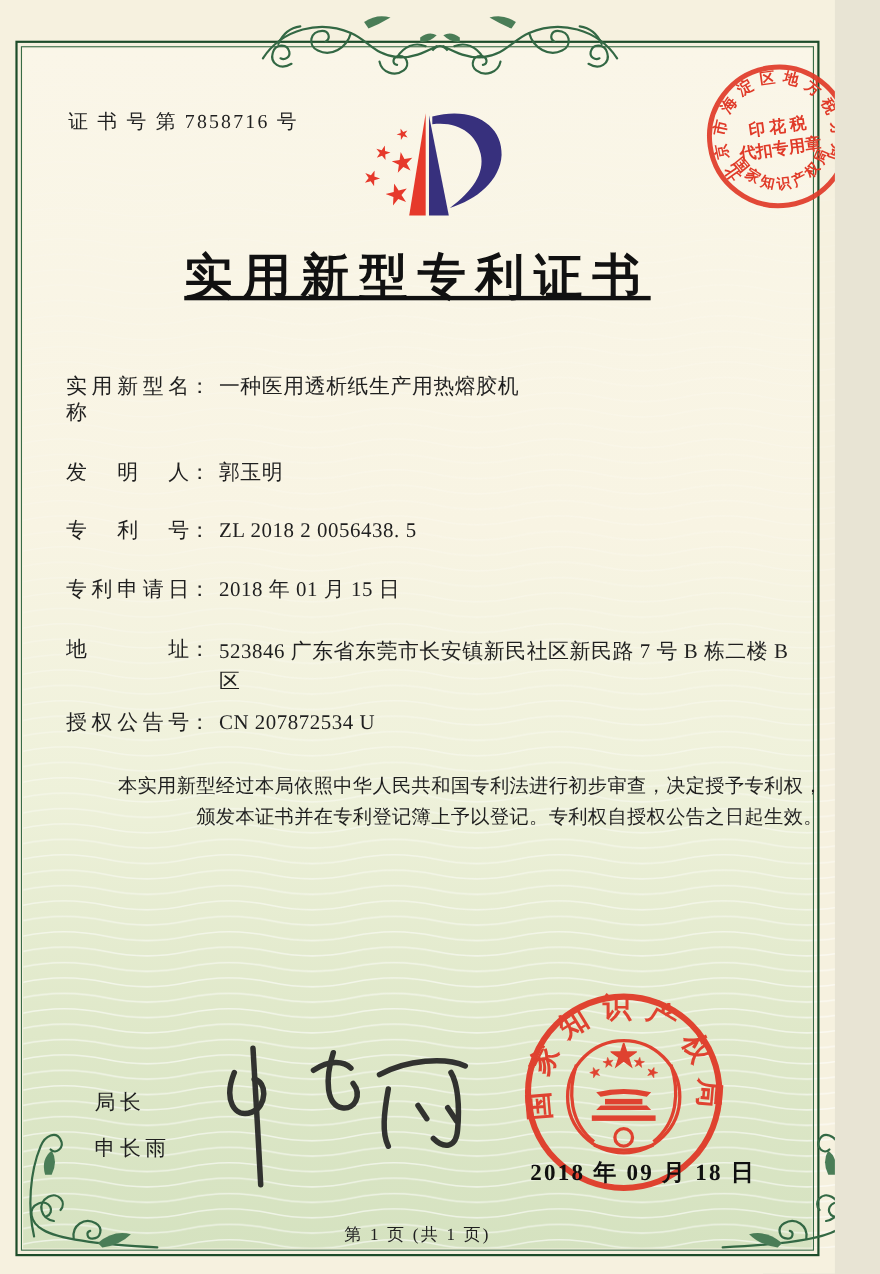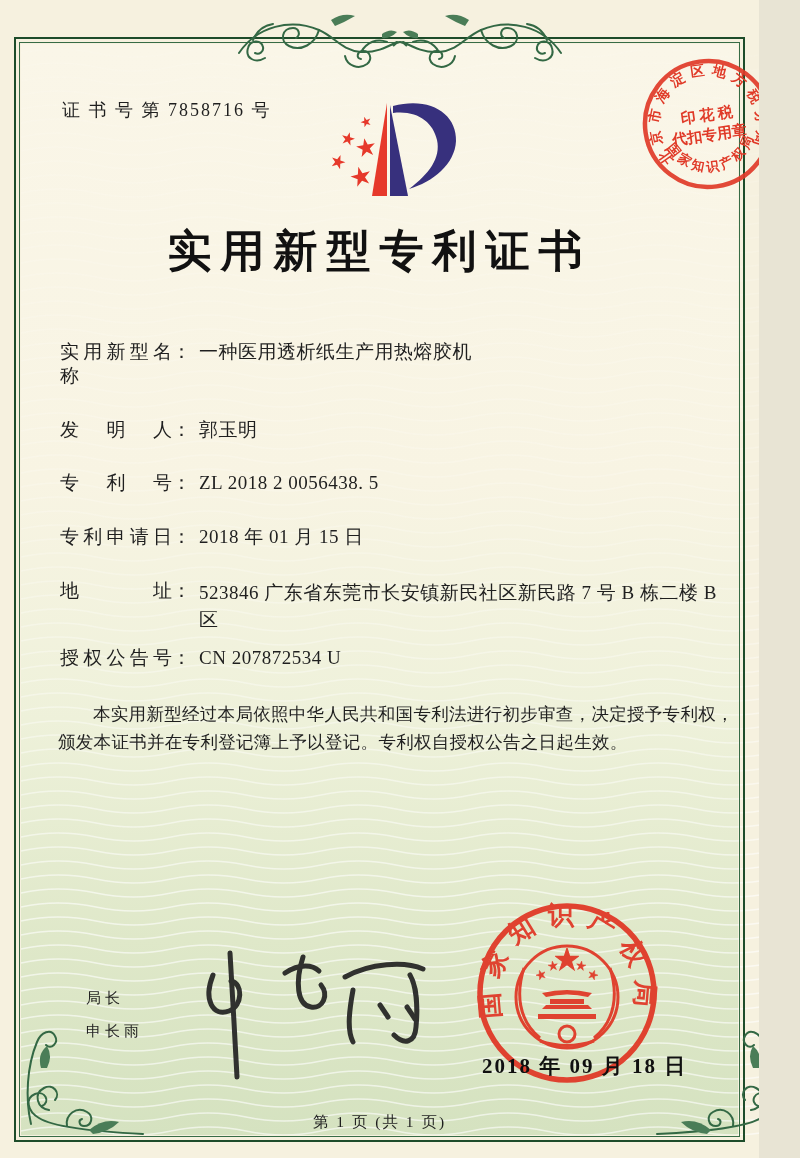--- a/index.html
+++ b/index.html
@@ -14,33 +14,33 @@
     background:linear-gradient(180deg,#faf6e8 0%,#f8f4e3 40%,#eef1da 62%,#dfe8c9 82%,#d5e2c0 100%);
   }
   .waves{position:absolute;left:21px;top:44px;}
   .frame-outer{position:absolute;top:37px;left:14px;right:14px;bottom:16px;border:2px solid #1d4c2a;}
   .frame-inner{position:absolute;top:42px;left:19px;right:19px;bottom:21px;border:1px solid #376c46;}
   .ornament{position:absolute;}
   .cert-no{position:absolute;left:62px;top:98px;font-size:18px;letter-spacing:2px;}
   .logo{position:absolute;left:325px;top:96px;}
   .title{
     position:absolute;left:0;top:222px;width:100%;margin:0;text-align:center;
-    font-size:44px;font-weight:bold;letter-spacing:9px;color:#111;
+    font-size:44px;font-weight:bold;letter-spacing:9px;color:#111;text-decoration:underline;
   }
   .fields{position:absolute;left:60px;top:340px;width:684px;font-size:19px;}
   .frow{margin-bottom:30px;line-height:1.25;}
   .flabel{display:inline-block;width:112px;text-align:justify;text-align-last:justify;vertical-align:top;}
   .fcolon{margin:0 8px 0 0;vertical-align:top;}
   .fvalue{letter-spacing:0.5px;vertical-align:top;}
   .fvalue-block{display:inline-block;width:540px;line-height:1.45;vertical-align:top;}
   .frow-addr{margin-bottom:12px;}
   .frow-grant{display:flex;justify-content:space-between;margin-bottom:0;}
   .body-text{position:absolute;left:58px;top:700px;width:690px;font-size:17.5px;line-height:1.6;letter-spacing:0.3px;}
-  .body-text p{margin:0;text-indent:2em;}
-  .signoff{position:absolute;left:86px;top:982px;font-size:15px;letter-spacing:4px;line-height:2.2;}
+  .body-text p{margin:0;text-indent:2em;text-align:right;}
+  .signoff{position:absolute;left:86px;top:982px;font-size:19px;letter-spacing:4px;line-height:2.2;}
   .signature-svg{position:absolute;left:185px;top:945px;}
   .tax-stamp{position:absolute;left:638px;top:54px;transform:rotate(-8deg);}
   .office-seal{position:absolute;left:472px;top:898px;}
   .seal-date{position:absolute;left:482px;top:1052px;font-size:21px;font-weight:bold;letter-spacing:2px;color:#101010;}
   .footer{position:absolute;left:0;top:1112px;width:100%;text-align:center;font-size:15.5px;letter-spacing:2px;}
   .seal-text{font-weight:bold;}
 </style>
 </head>
 <body>
 

